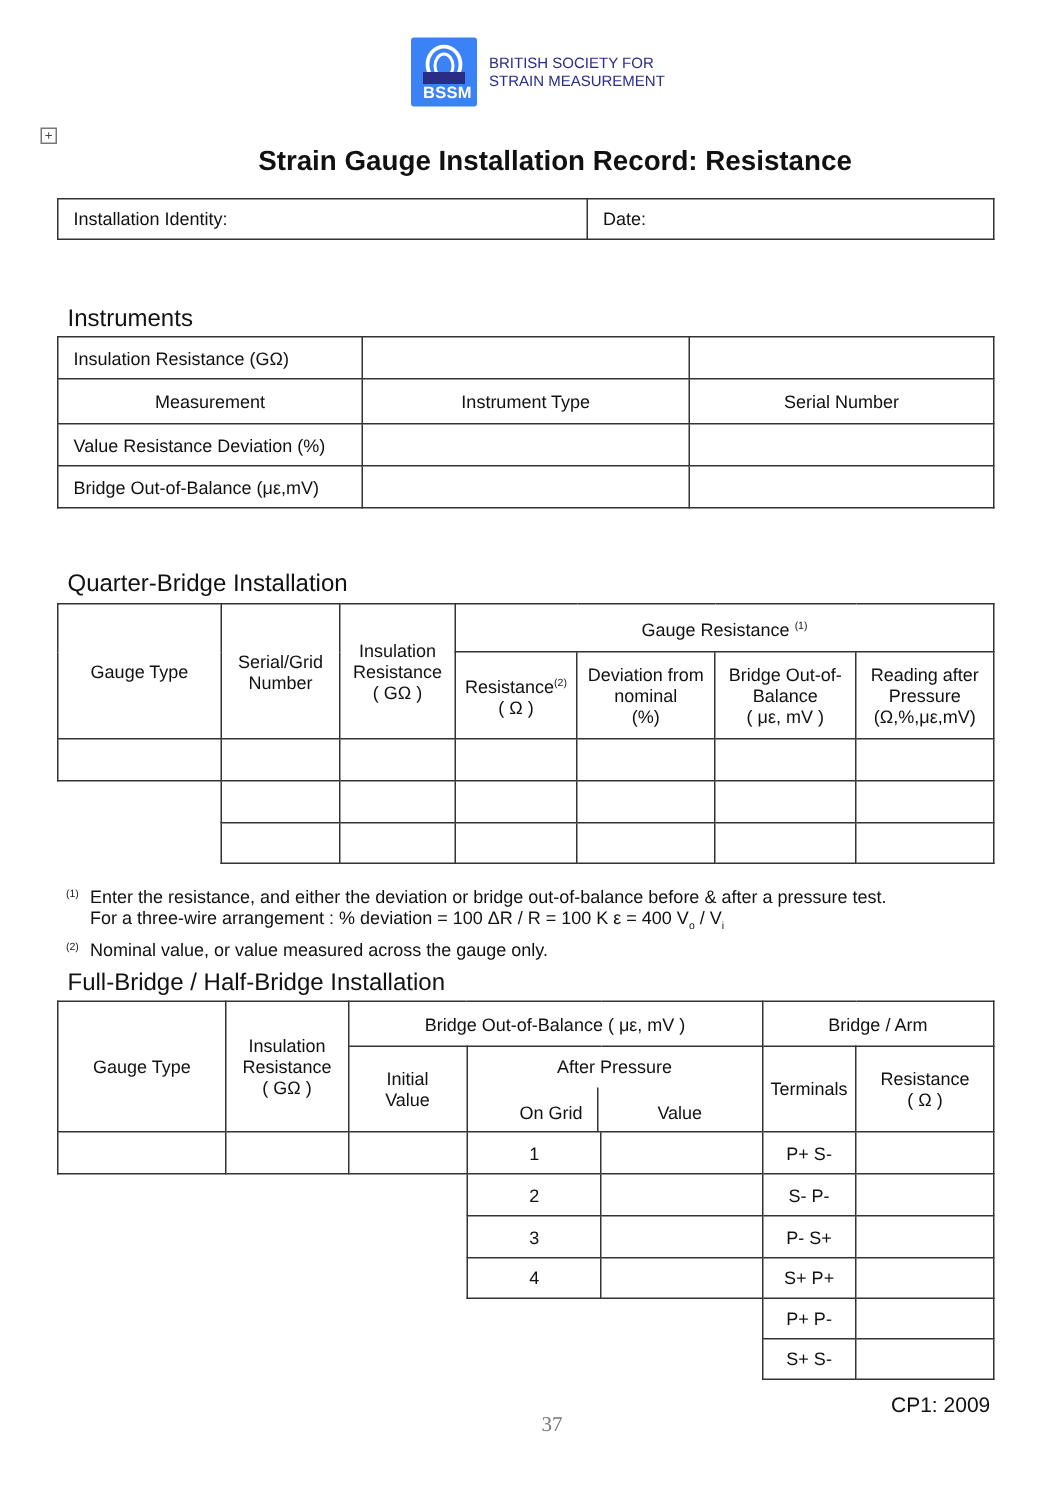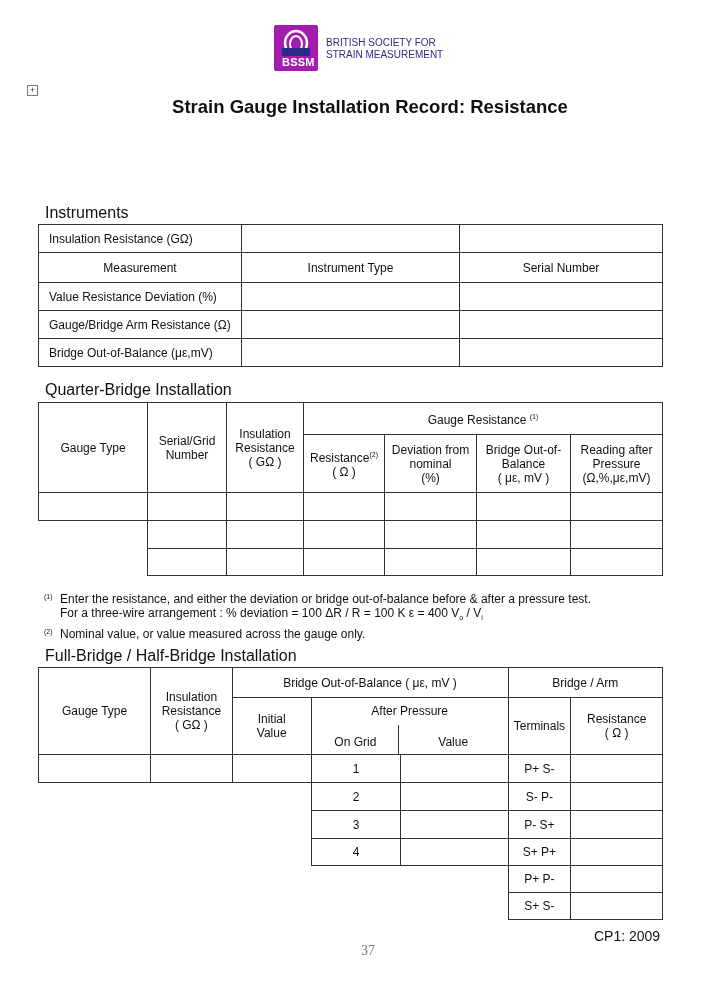--- a/index.html
+++ b/index.html
@@ -1,19 +1,19 @@
 <!DOCTYPE html>
 <html><head>
 <meta charset="utf-8">
 <style>
   html, body { margin:0; padding:0; background:#ffffff; }
   body { width:704px; height:1000px; position:relative; overflow:hidden;
          font-family:"Liberation Sans", sans-serif; color:#111; }
   .abs { position:absolute; }
-  .logo { left:274px; top:25px; width:44px; height:46px; background:#a21caf; border-radius:2px; }
+  .logo { left:274px; top:25px; width:44px; height:46px; background:#3b82f6; border-radius:2px; }
   .logo-text { left:8px; bottom:3px; color:#fff; font-weight:bold; font-size:11px; letter-spacing:0.2px; }
   .org { left:326px; top:37px; color:#2b2c86; font-weight:normal; font-size:10px; line-height:12px; }
   .handle { left:27px; top:85px; width:9px; height:9px; border:1px solid #777; font-size:9px; line-height:8px; text-align:center; color:#444; }
   .title { left:0; width:740px; top:96px; text-align:center; font-weight:bold; font-size:18.5px; }
   .section { left:45px; font-size:16px; }
   table { border-collapse:collapse; position:absolute; table-layout:fixed; }
   td { border:1.5px solid #333; font-size:12px; padding:0 10px; vertical-align:middle; }
   td.c { text-align:center; padding:0 4px; line-height:14px; }
   td.nb { border:none; }
   sup { font-size:7px; vertical-align:5px; }
@@ -36,20 +36,24 @@
 </div>
 <div class="abs org">
   <div>BRITISH SOCIETY FOR</div>
   <div>STRAIN MEASUREMENT</div>
 </div>
 <div class="abs handle">+</div>
 <div class="abs title">Strain Gauge Installation Record:  Resistance</div>
 
 <table style="left:38px;top:132px;width:625px;">
   <tbody>
+  <tr style="height:27px">
+    <td colspan="3" style="width:332px"><span>Installation Identity:</span></td>
+    <td><span>Date:</span></td>
+  </tr>
   <tr style="height:0">
         <td class="nb" style="width:245px;padding:0"></td>
         <td class="nb" style="width:67px;padding:0"></td>
         <td class="nb" style="width:0;padding:0"></td>
         <td class="nb" style="padding:0"></td>
       </tr>
 </tbody>
   </table>
 
 <div class="abs section" style="top:204px">Instruments</div>
@@ -65,25 +69,20 @@
     <td></td>
     <td></td>
   </tr>
   <tr style="height:30px">
     <td class="c">Measurement</td>
     <td class="c">Instrument Type</td>
     <td class="c">Serial Number</td>
   </tr>
   <tr style="height:28px">
     <td>Value Resistance Deviation  (%)</td>
-    <td></td>
-    <td></td>
-  </tr>
-  <tr style="height:28px">
-    <td>Gauge/Bridge Arm Resistance  (Ω)</td>
     <td></td>
     <td></td>
   </tr>
   <tr style="height:28px">
     <td>Bridge Out-of-Balance  (με,mV)</td>
     <td></td>
     <td></td>
   </tr>
 </tbody>
   </table>
@@ -163,21 +162,21 @@
       <tr style="height:30px">
     <td class="c" rowspan="2"><span>Gauge Type</span></td>
     <td class="c" rowspan="2"><span>Insulation</span><br><span>Resistance</span><br><span>( GΩ )</span></td>
     <td class="c" colspan="3"><span>Bridge Out-of-Balance  ( με, mV )</span></td>
     <td class="c" colspan="2" style="width:169px"><span>Bridge / Arm</span></td>
   </tr>
   <tr style="height:57px">
     <td class="c"><span>Initial</span><br><span>Value</span></td>
     <td colspan="2" style="padding:0;position:relative">
       <div class="abs" style="left:0;right:0;top:6px;text-align:center;font-size:12px">After Pressure</div>
-      <div class="abs" style="left:0;width:87px;top:37px;text-align:center;font-size:12px">On Grid</div>
+      <div class="abs" style="left:12px;width:87px;top:37px;text-align:center;font-size:12px">On Grid</div>
       <div class="abs" style="left:87px;right:0;top:37px;text-align:center;font-size:12px">Value</div>
       <div class="abs" style="left:86px;top:27px;bottom:0;border-left:1.5px solid #333"></div>
     </td>
     <td class="c"><span>Terminals</span></td>
     <td class="c"><span>Resistance</span><br><span>( Ω )</span></td>
   </tr>
   <tr style="height:28px">
     <td></td>
     <td></td>
     <td></td>

